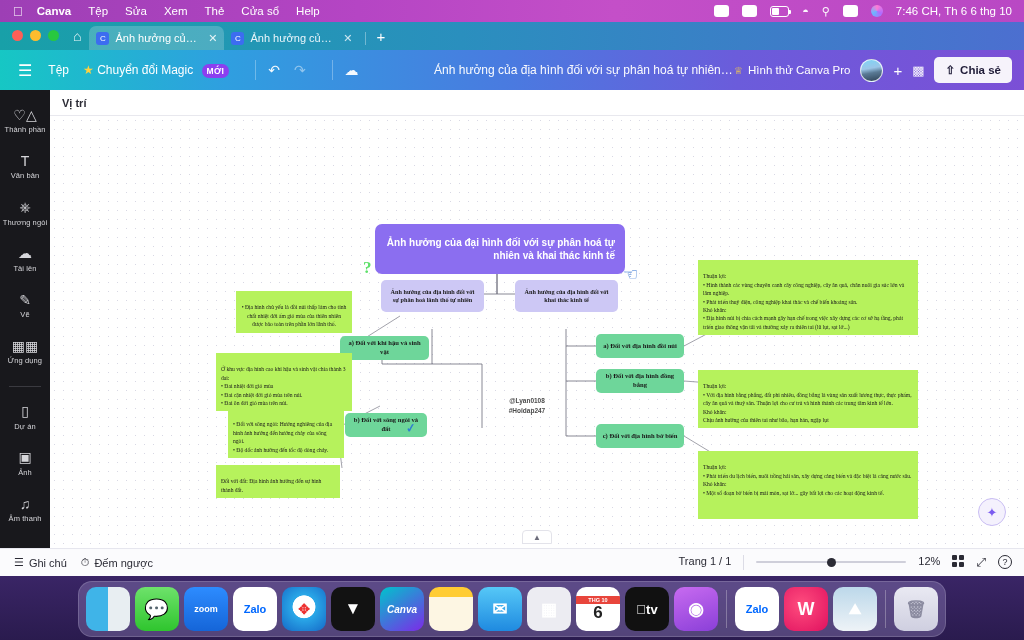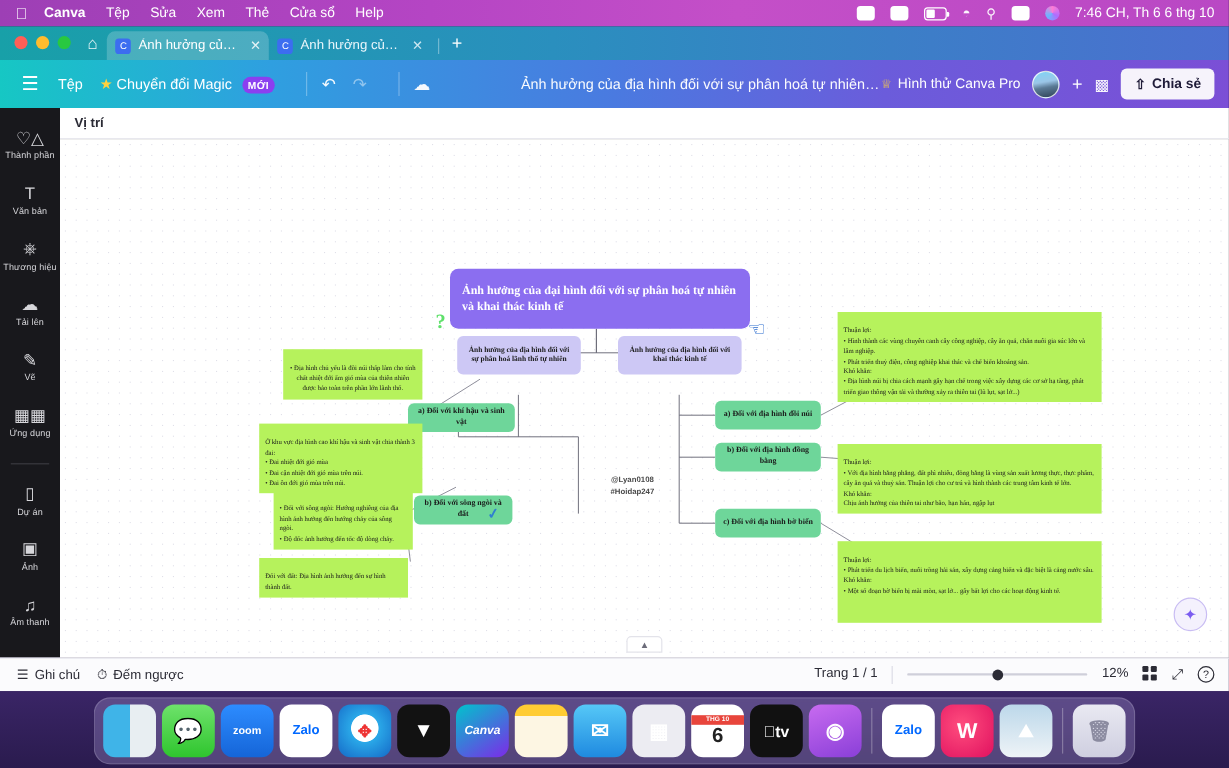--- a/index.html
+++ b/index.html
@@ -88,22 +88,22 @@
   #canvas{
     position:absolute; inset:0;
     background-image: radial-gradient(#d8d8e4 0.7px, transparent 0.7px);
     background-size: 9px 9px;
   }
 
   
   .node{ position:absolute; font-size:6.3px; line-height:1.35; color:#1a1a1a; }
   .node.title{
     background:#8b6ef0; color:#fff; border-radius:7px; font-size:10px; font-weight:bold;
-    display:flex; align-items:center; justify-content:center; text-align:left; padding:22px 10px;
-    font-family:Liberation Serif, serif;
+    display:flex; align-items:center; justify-content:center; text-align:right; padding:22px 10px;
+    font-family:Liberation Sans, sans-serif;
   }
   .node.sub{
     background:#cdc8f5; border-radius:5px; text-align:center; display:flex; align-items:center;
     justify-content:center; padding:4px 6px; font-weight:bold; font-size:6.2px;
     font-family:"Liberation Serif", serif;
   }
   .node.green{
     background:#6ed69a; border-radius:5px; text-align:center; display:flex; align-items:center;
     justify-content:center; padding:3px 5px; font-weight:bold; font-size:6.6px;
     font-family:"Liberation Serif", serif;
@@ -235,21 +235,21 @@
   <div class="rail-item">
     <span class="rail-ic">♡△<br></span>
     <span class="rail-lb">Thành phần</span>
   </div>
   <div class="rail-item">
     <span class="rail-ic">T</span>
     <span class="rail-lb">Văn bản</span>
   </div>
   <div class="rail-item">
     <span class="rail-ic">⎈</span>
-    <span class="rail-lb">Thương hiệu</span>
+    <span class="rail-lb">Thương ngòi</span>
   </div>
   <div class="rail-item">
     <span class="rail-ic">☁</span>
     <span class="rail-lb">Tải lên</span>
   </div>
   <div class="rail-item">
     <span class="rail-ic">✎</span>
     <span class="rail-lb">Vẽ</span>
   </div>
   <div class="rail-item">

